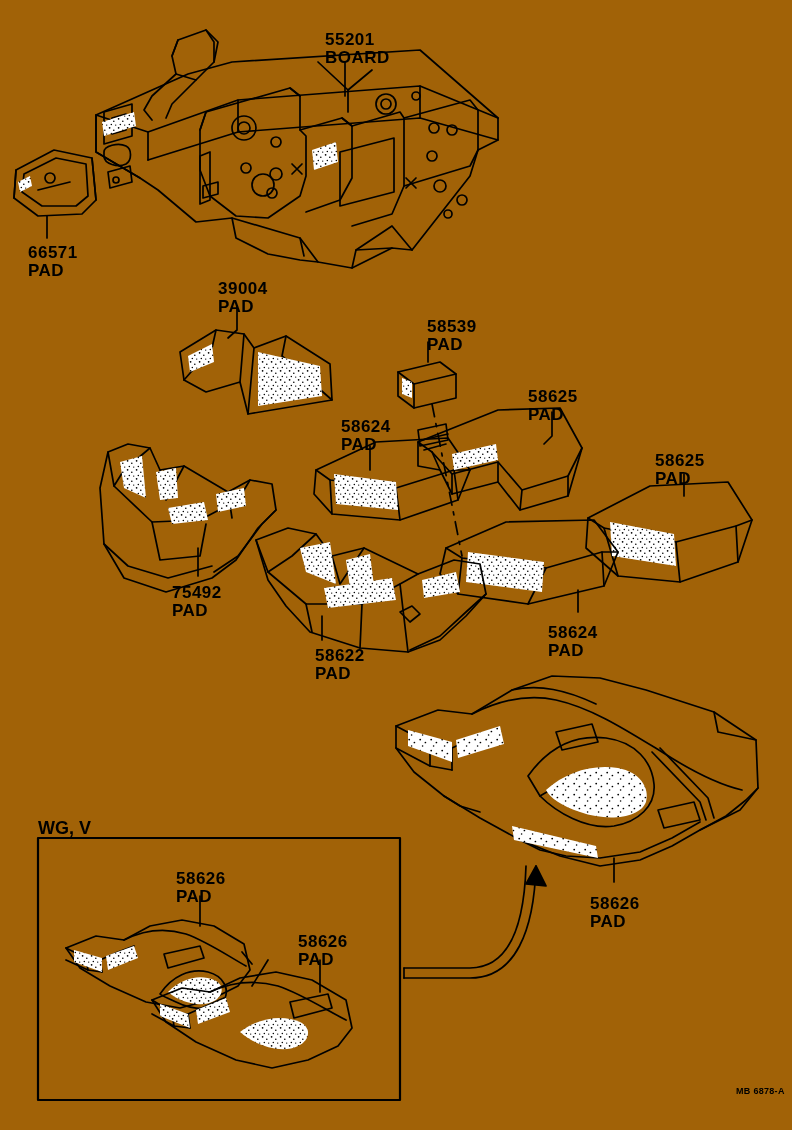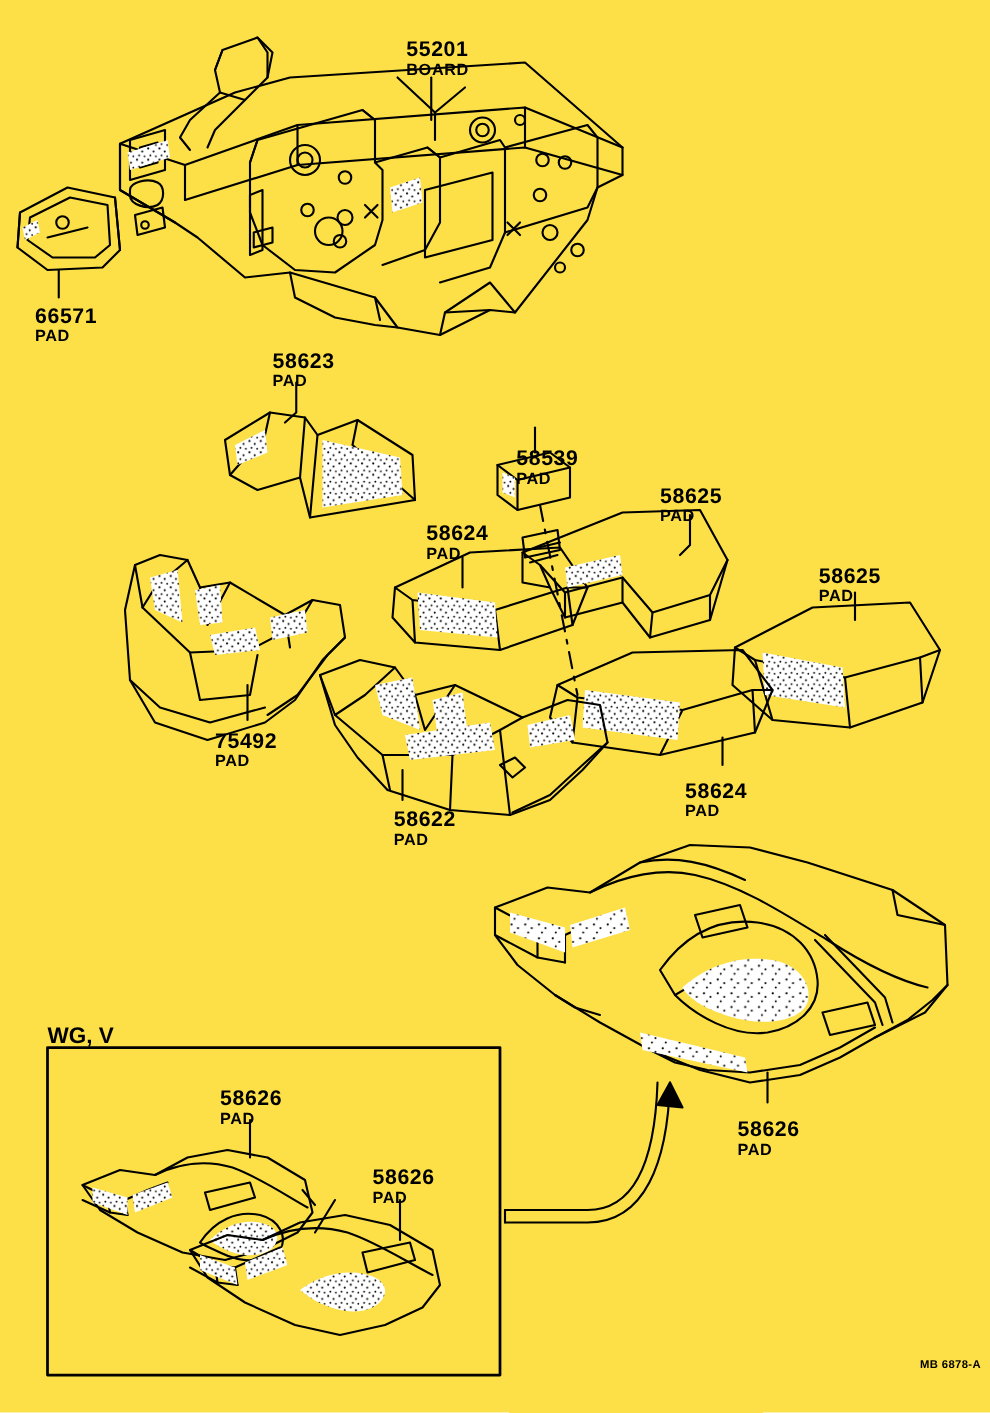--- a/index.html
+++ b/index.html
@@ -9,21 +9,21 @@
     background: #ffffff;
   }
   body {
     font-family: "Liberation Sans", sans-serif;
     -webkit-font-smoothing: none;
   }
   #page {
     position: relative;
     width: 792px;
     height: 1130px;
-    background: #fde047;
+    background: #a16207;
     overflow: hidden;
     text-decoration: underline;
   }
   #art {
     position: absolute;
     left: 0;
     top: 0;
     width: 792px;
     height: 1130px;
   }
@@ -36,21 +36,21 @@
     white-space: nowrap;
     letter-spacing: 0px;
   }
   .callout .num {
     display: block;
     font-size: 17px;
     letter-spacing: 0.5px;
   }
   .callout .sub {
     display: block;
-    font-size: 13px;
+    font-size: 17px;
     letter-spacing: 0.5px;
     margin-top: 1px;
   }
   .inset-title {
     position: absolute;
     font-family: "Liberation Sans", sans-serif;
     font-weight: bold;
     font-size: 18px;
     color: #000000;
     white-space: nowrap;
@@ -367,25 +367,25 @@
     <span class="num">55201</span>
     <span class="sub">BOARD</span>
   </div>
 
   <div class="callout" style="left:28px; top:244px;">
     <span class="num">66571</span>
     <span class="sub">PAD</span>
   </div>
 
   <div class="callout" style="left:218px; top:280px;">
-    <span class="num">58623</span>
-    <span class="sub">PAD</span>
-  </div>
-
-  <div class="callout" style="left:413px; top:318px;margin-top:40px;">
+    <span class="num">39004</span>
+    <span class="sub">PAD</span>
+  </div>
+
+  <div class="callout" style="left:427px; top:318px;">
     <span class="num">58539</span>
     <span class="sub">PAD</span>
   </div>
 
   <div class="callout" style="left:528px; top:388px;">
     <span class="num">58625</span>
     <span class="sub">PAD</span>
   </div>
 
   <div class="callout" style="left:341px; top:418px;">

